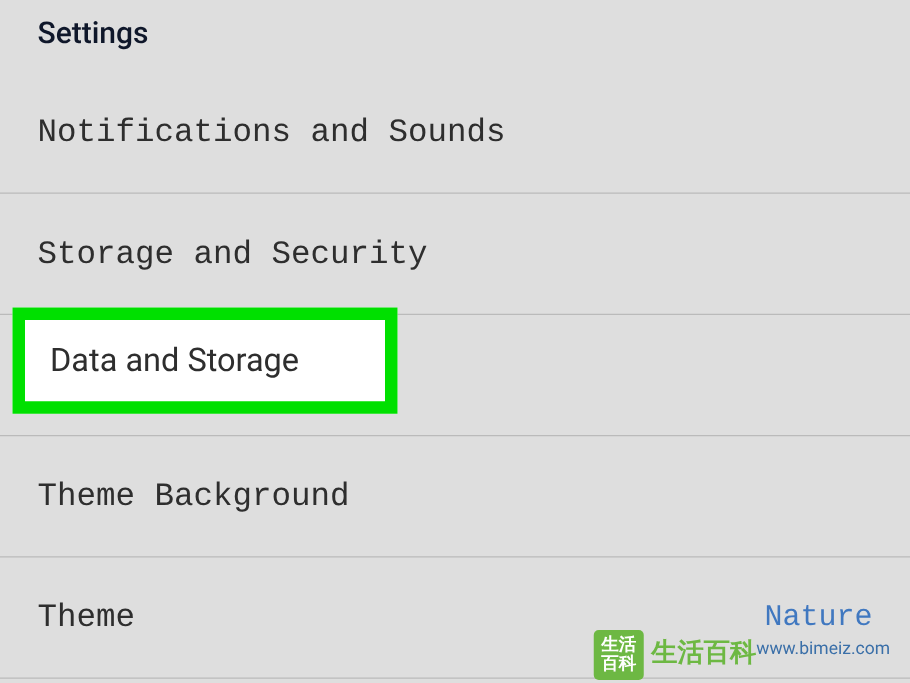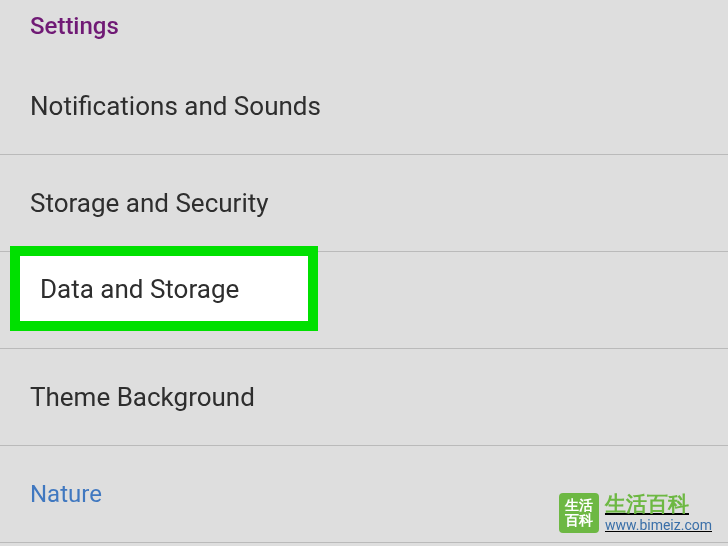--- a/index.html
+++ b/index.html
@@ -10,34 +10,35 @@
     body {
       width: 728px;
       height: 546px;
       background-color: #dedede;
       font-family: -apple-system, BlinkMacSystemFont, "Segoe UI", Roboto, sans-serif;
       overflow: hidden;
       position: relative;
     }
     .section-header {
       padding: 12px 30px 18px 30px;
-      color: #701a75;
+      color: #0f172a;
       font-size: 24px;
       font-weight: 500;
     }
     .settings-item {
       display: flex;
       align-items: center;
       justify-content: space-between;
       padding: 0 30px;
       height: 97px;
       border-bottom: 1px solid #bababa;
       color: #2e2e2e;
       font-size: 26px;
       cursor: pointer;
+      font-family: Liberation Mono, monospace;
     }
     .settings-item:last-child {
       border-bottom: none;
     }
     .settings-item .value {
       color: #4078c0;
       font-size: 24px;
     }
     .highlight-box {
       position: absolute;
@@ -49,21 +50,21 @@
       background-color: #ffffff;
       z-index: 10;
       display: flex;
       align-items: center;
       padding-left: 20px;
       color: #2e2e2e;
       font-size: 26px;
     }
     .watermark {
       position: absolute;
-      bottom: 12px;
+      bottom: 2px;
       right: 16px;
       z-index: 20;
       display: flex;
       align-items: center;
       gap: 6px;
     }
     .wm-logo {
       width: 40px;
       height: 40px;
       background-color: #6db843;
@@ -73,24 +74,23 @@
       align-items: center;
       justify-content: center;
       color: #fff;
       font-size: 14px;
       line-height: 1.1;
       text-align: center;
       font-weight: bold;
     }
     .wm-text {
       display: flex;
-      flex-direction: column;
+      flex-direction: row;
       font-size: 14px;
       line-height: 1.2;
-      text-decoration: underline;
     }
     .wm-text .cn {
       color: #6db843;
       font-weight: bold;
       font-size: 21px;
     }
     .wm-text .url {
       color: #3a6fa8;
       font-size: 14px;
       text-align: center;
@@ -115,20 +115,21 @@
   <span>Data and Storage</span>
   <span class="value"></span>
 </div>
 
 <div class="settings-item">
   <span>Theme Background</span>
   <span class="value"></span>
 </div>
 
 <div class="settings-item">
+  <span>Theme</span>
   <span class="value">Nature</span>
 </div>
 
 <div class="highlight-box">
   <span>Data and Storage</span>
 </div>
 
 <div class="watermark">
   <div class="wm-logo">
     <span>生活</span>

